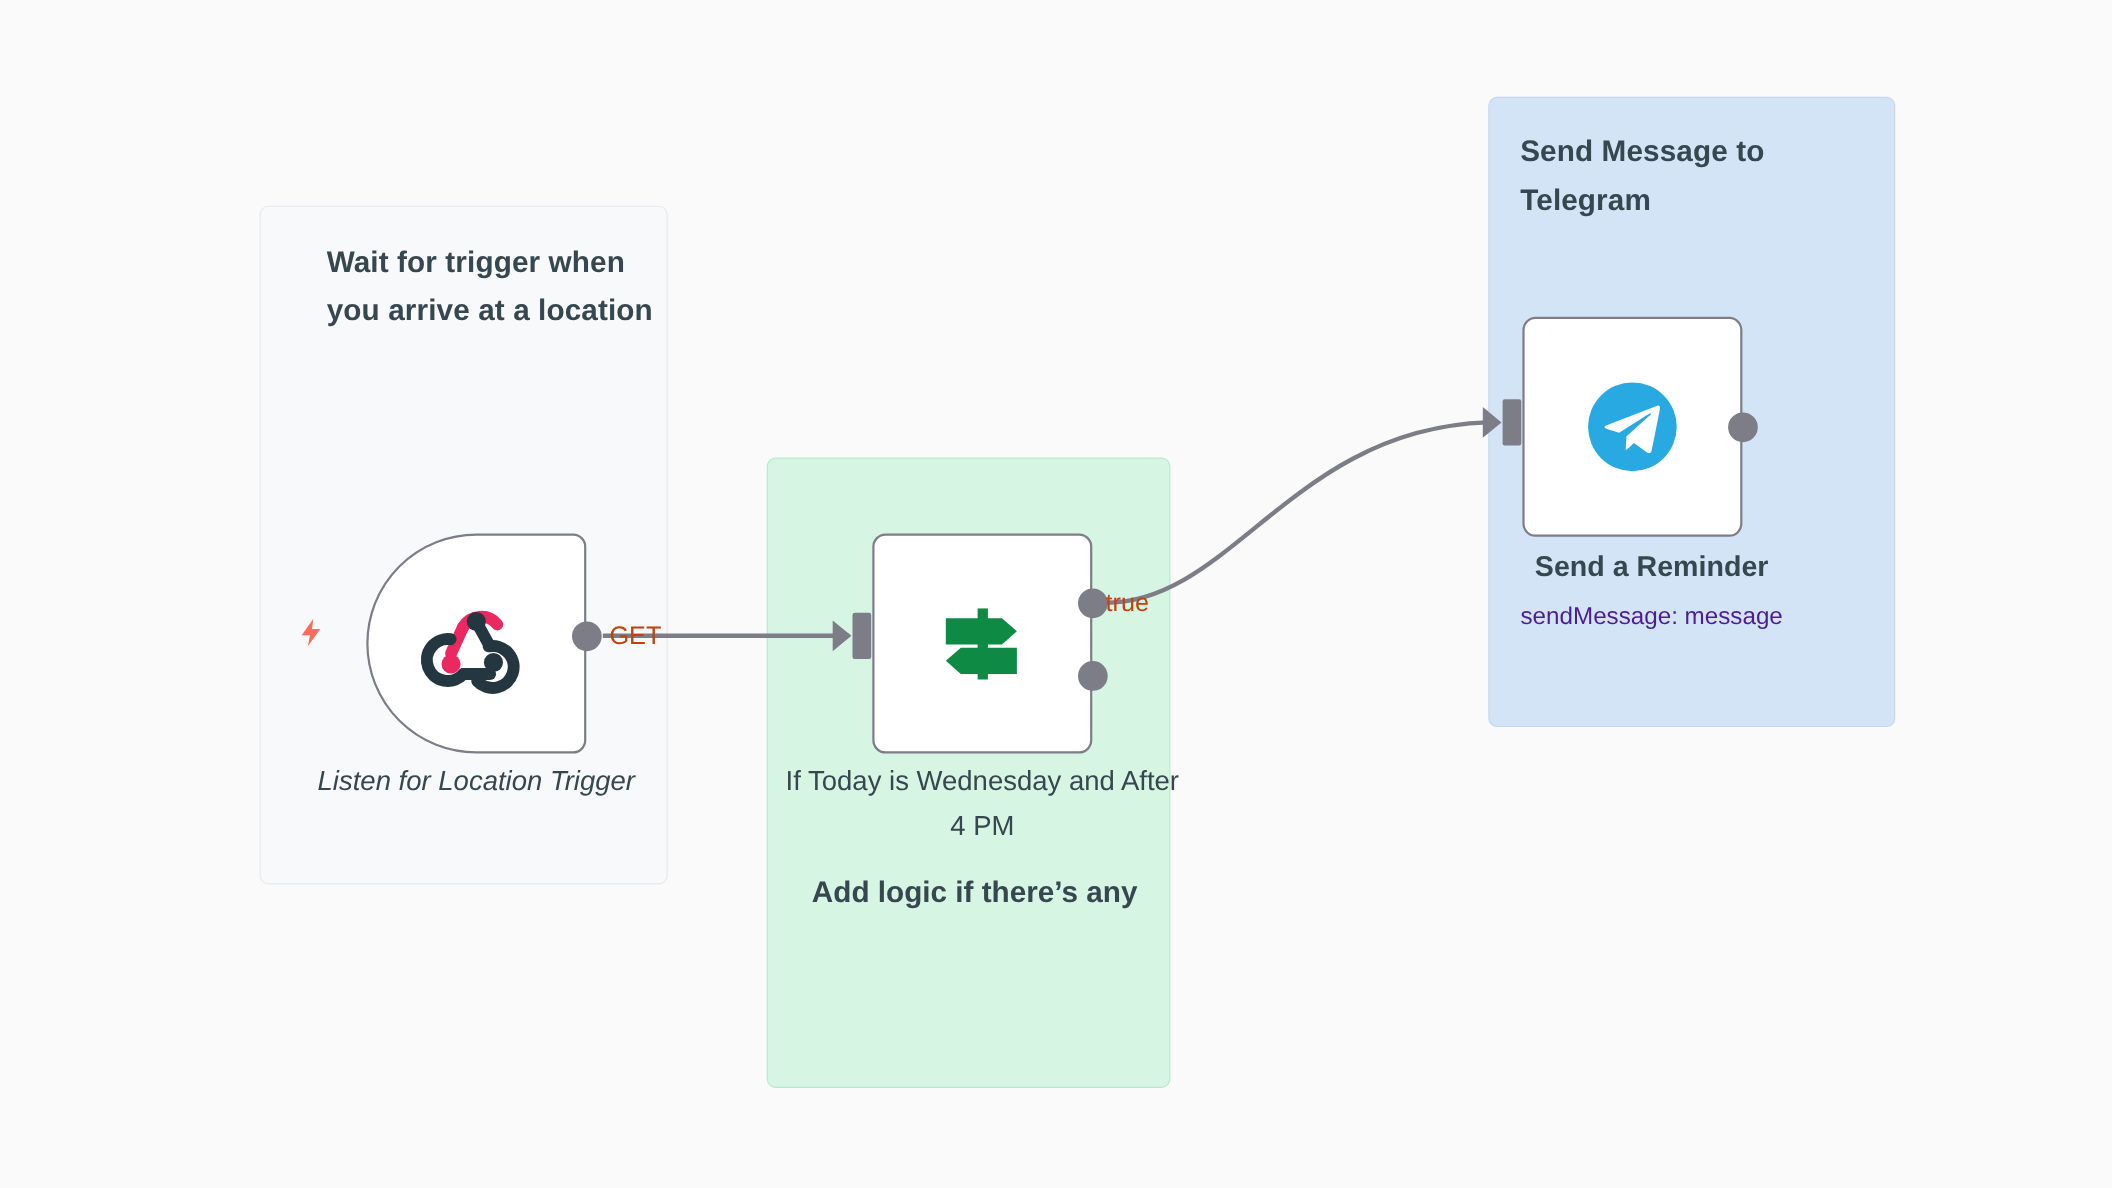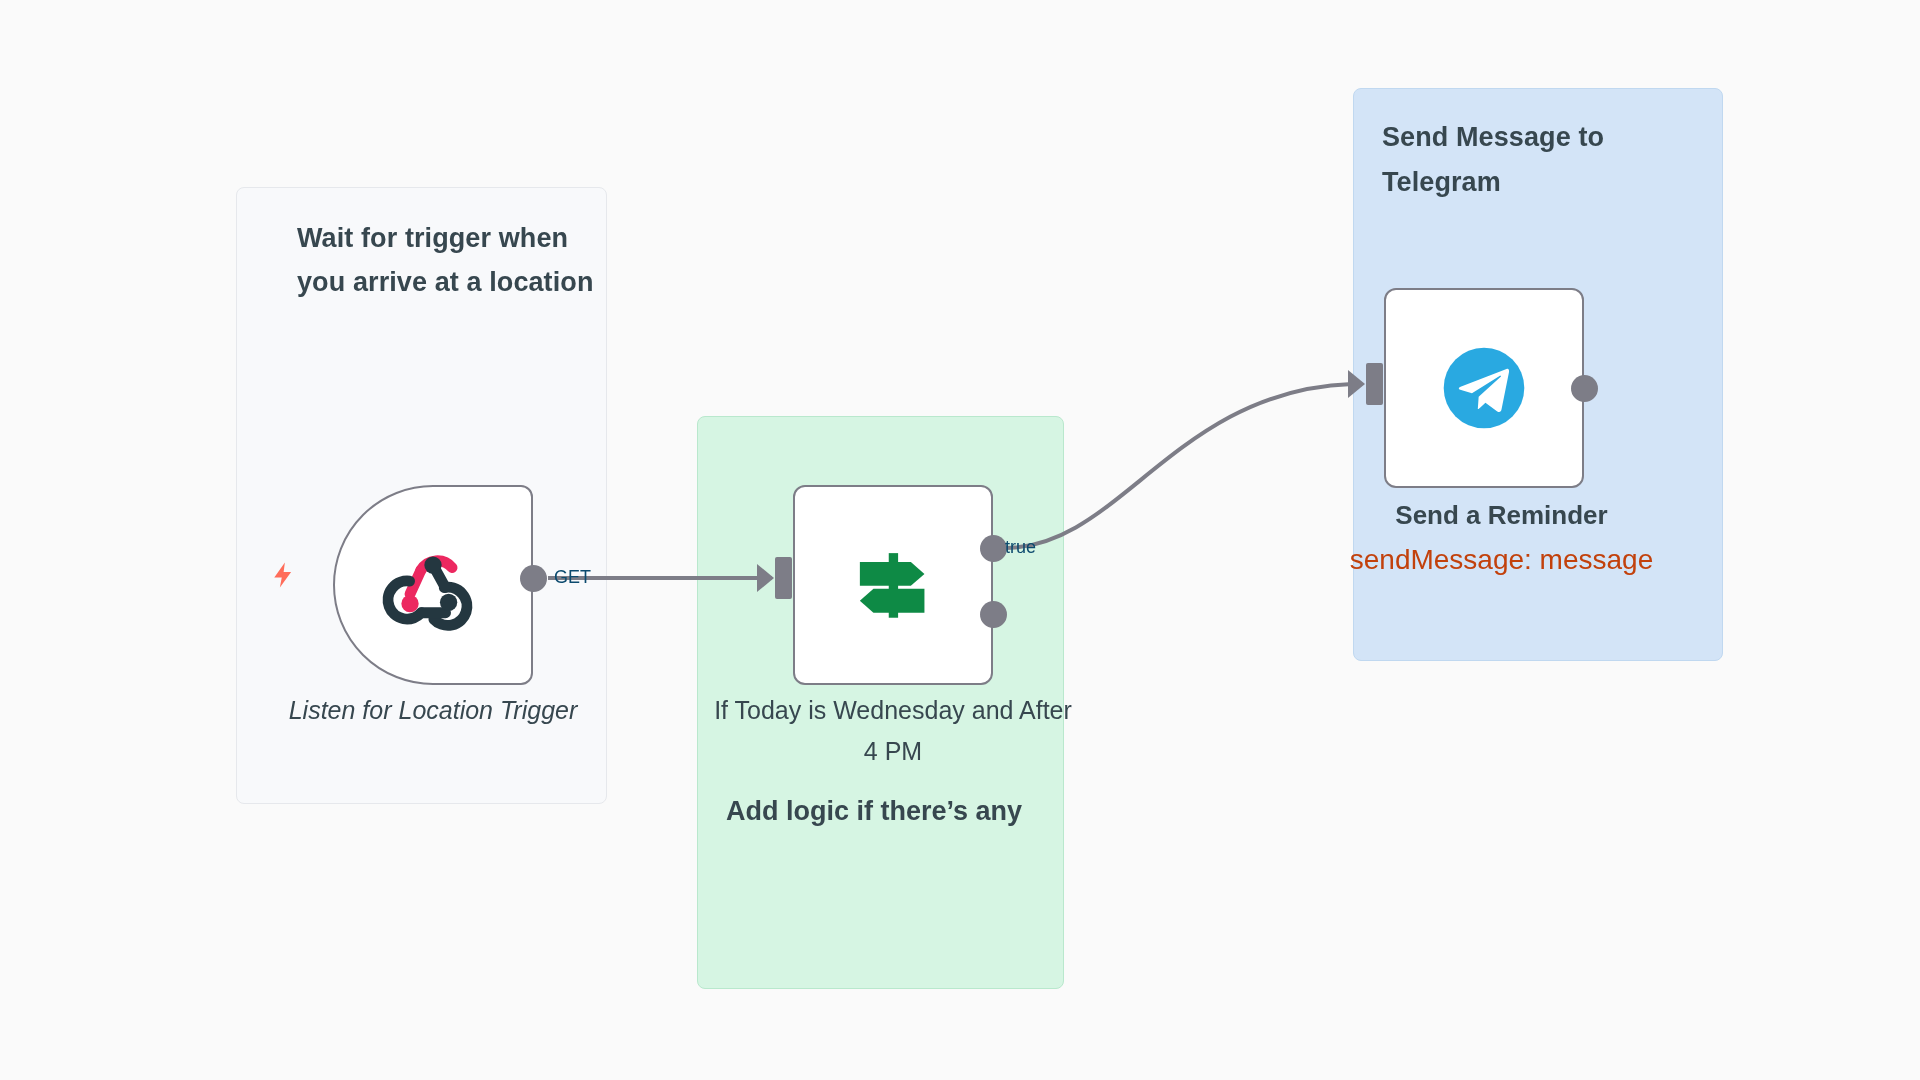--- a/index.html
+++ b/index.html
@@ -26,20 +26,21 @@
     box-sizing: border-box;
   }
   .sticky-title {
     font-weight: bold;
     color: #37474f;
     letter-spacing: 0.1px;
   }
   .sticky-sub {
     font-weight: bold;
     color: #37474f;
+    margin-left: 12px;
   }
 
   #sticky-trigger {
     left: 236px;
     top: 187px;
     width: 371px;
     height: 617px;
     background: #f8f9fb;
     border: 1px solid #e6e8ec;
   }
@@ -160,35 +161,35 @@
     position: absolute;
     text-align: center;
     color: #37474f;
     font-size: 25px;
     line-height: 41px;
     font-weight: normal;
   }
   .node-subcaption {
     position: absolute;
     text-align: center;
-    color: #c2410c;
-    font-size: 28px;
+    color: #4c1d95;
+    font-size: 22px;
     line-height: 30px;
   }
   #caption-webhook { left: 263px; top: 690px; width: 340px; font-style: italic; }
   #caption-if      { left: 713px; top: 690px; width: 360px; }
   #caption-telegram{ left: 1344px; top: 495px; width: 315px;
                      font-weight: bold; font-size: 26px; }
   #subcaption-telegram { left: 1329px; top: 545px; width: 345px; }
 
   
   .edge-label {
     position: absolute;
-    color: #0c4a6e;
-    font-size: 18px;
+    color: #c2410c;
+    font-size: 23px;
     line-height: 23px;
     white-space: nowrap;
   }
   #label-get  { left: 554px; top: 566px; }
   #label-true { left: 1005px; top: 536px; }
 
   
   #bolt-trigger {
     position: absolute;
     left: 268px;

